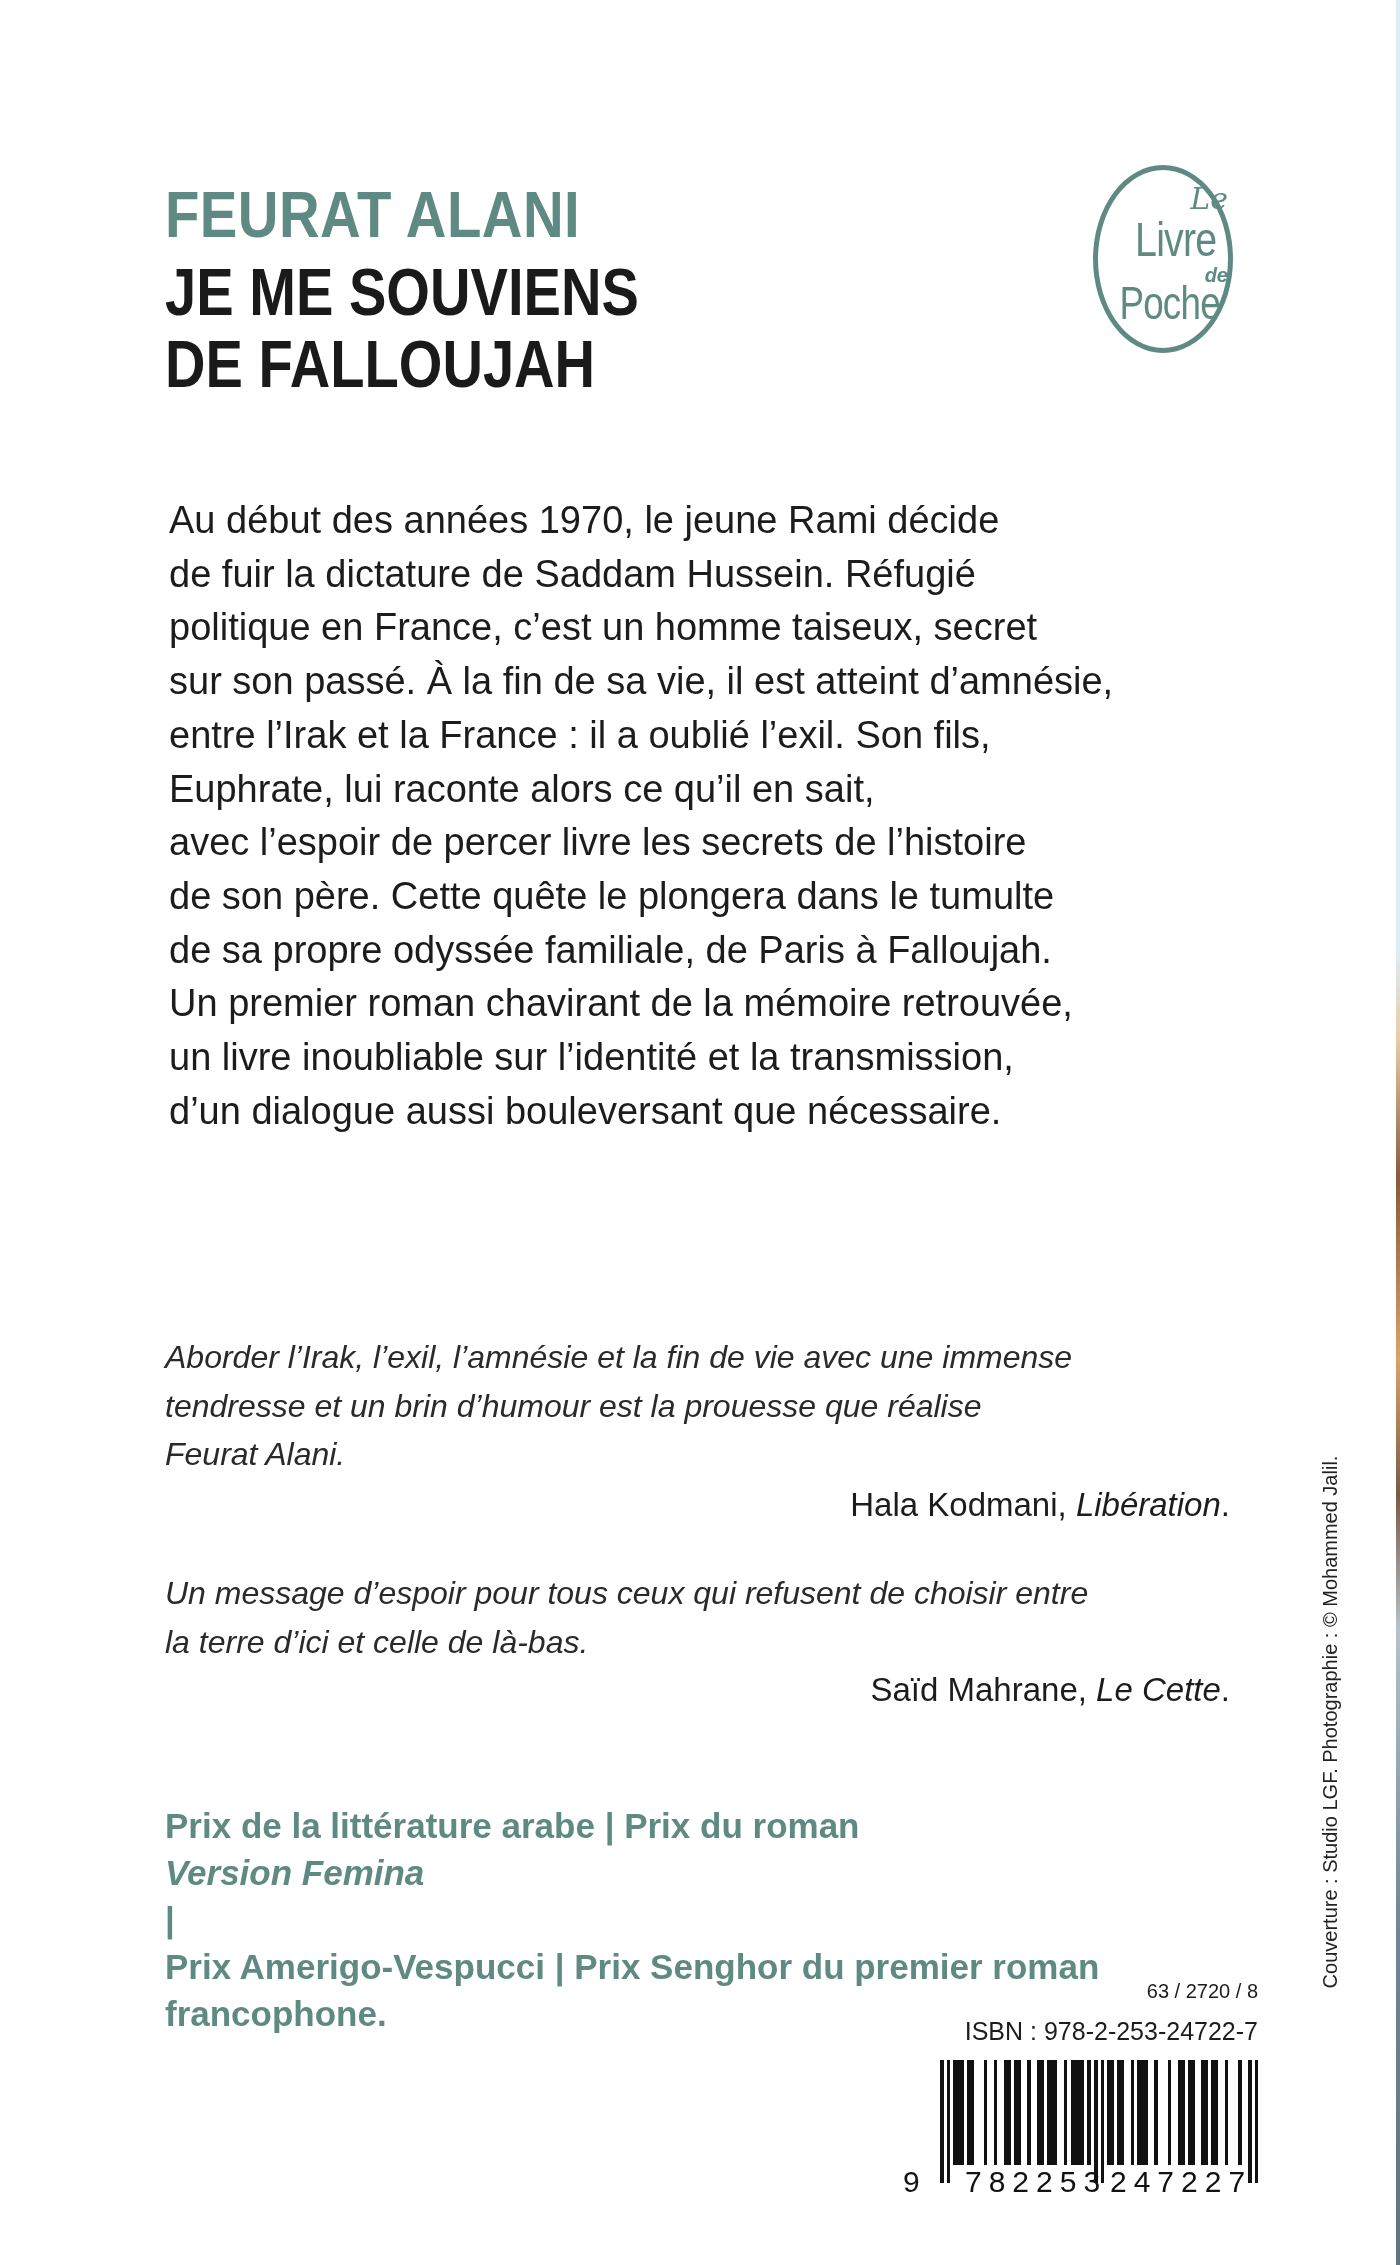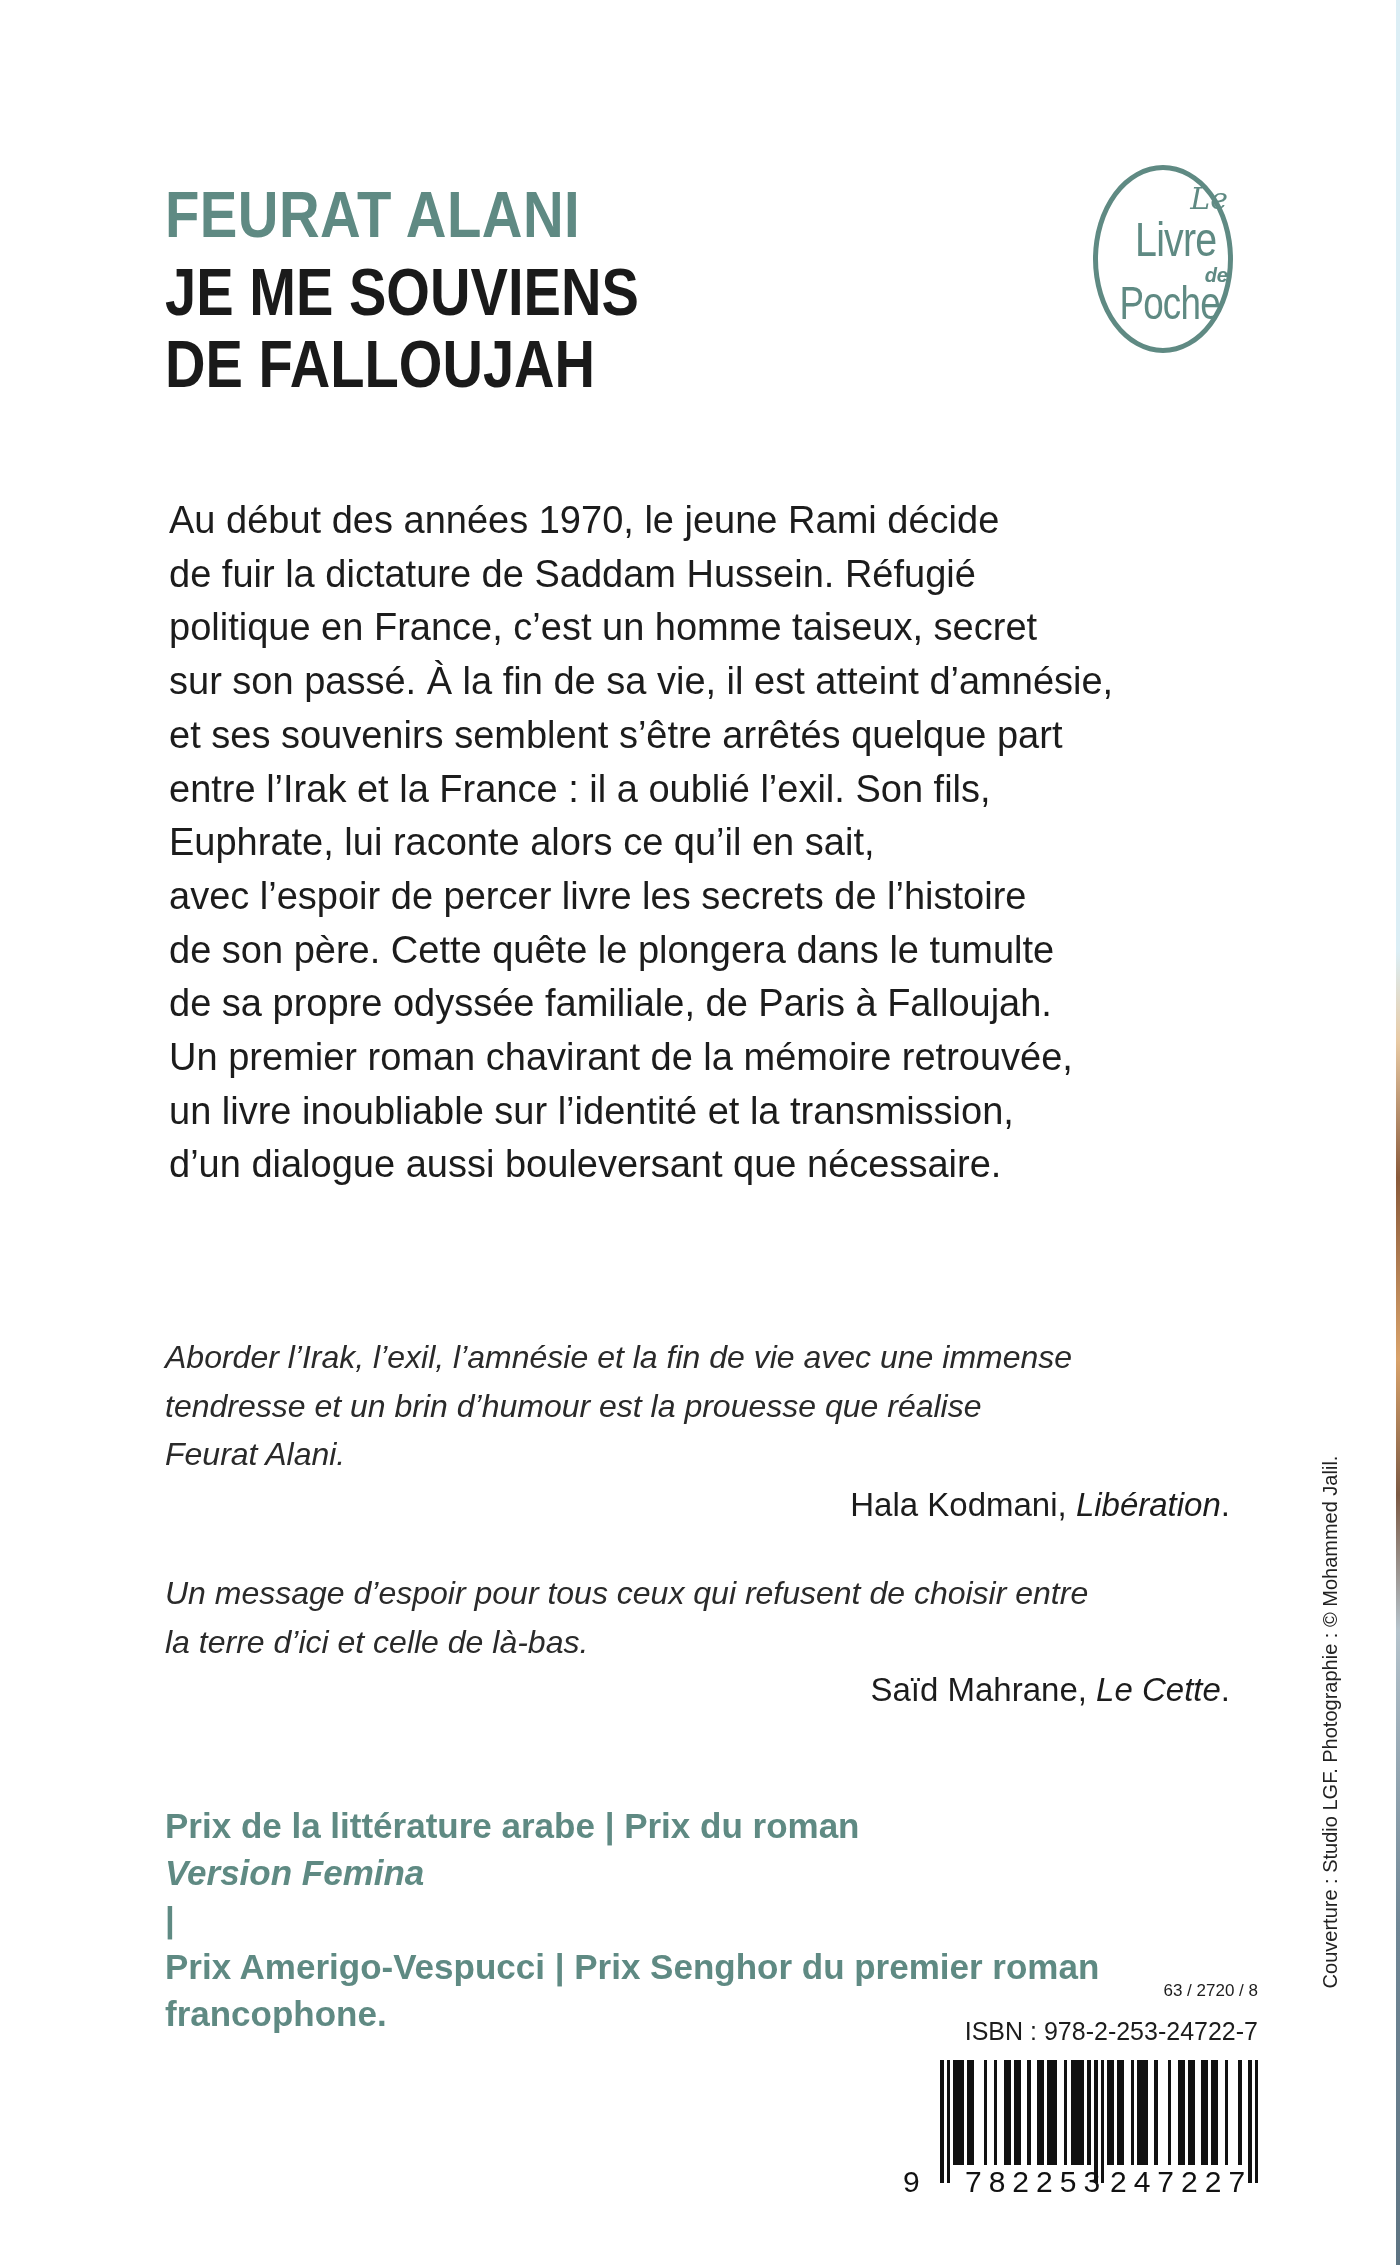--- a/index.html
+++ b/index.html
@@ -55,21 +55,21 @@
   .attrib em { font-style:italic; }
   .a1 { top:1481px; }
   .a2 { top:1666px; }
 
   
   .prizes { left:165px; top:1802px; margin:0; font-size:35px; line-height:47px; font-weight:bold; }
   .prizes span { display:block; white-space:nowrap; }
   .prizes em { font-style:italic; }
 
   
-  .catalog { right:142px; top:1971px; font-size:17px; line-height:40px; color:#1c1c1c; white-space:nowrap;text-align:right; }
+  .catalog { right:142px; top:1971px; font-size:20px; line-height:40px; color:#1c1c1c; white-space:nowrap;text-align:right; }
   .isbn { right:142px; top:2011px; font-size:25px; line-height:40px; color:#1c1c1c; white-space:nowrap; }
 
   
   .barcode { left:940px; top:2060px; width:318px; height:123px; }
   .bar { position:absolute; top:0; background:#111; }
   .bc-digit { position:absolute; font-size:30px; line-height:30px; color:#111; }
   .bc-first { left:903px; top:2167px; }
   .bc-left { left:965px; top:2167px; letter-spacing:7px; }
   .bc-right { left:1110px; top:2167px; letter-spacing:7px; }
 
@@ -100,21 +100,20 @@
   <div class="livre">Livre</div>
   <div class="de">de</div>
   <div class="poche">Poche</div>
 </div>
 
 <p class="abs blurb">
   <span>Au début des années 1970, le jeune Rami décide</span>
   <span>de fuir la dictature de Saddam Hussein. Réfugié</span>
   <span>politique en France, c’est un homme taiseux, secret</span>
   <span>sur son passé. À la fin de sa vie, il est atteint d’amnésie,</span>
-  <span>et ses souvenirs semblent s’être arrêtés quelque part</span>
   <span>entre l’Irak et la France : il a oublié l’exil. Son fils,</span>
   <span>Euphrate, lui raconte alors ce qu’il en sait,</span>
   <span>avec l’espoir de percer livre les secrets de l’histoire</span>
   <span>de son père. Cette quête le plongera dans le tumulte</span>
   <span>de sa propre odyssée familiale, de Paris à Falloujah.</span>
   <span>Un premier roman chavirant de la mémoire retrouvée,</span>
   <span>un livre inoubliable sur l’identité et la transmission,</span>
   <span>d’un dialogue aussi bouleversant que nécessaire.</span>
 </p>
 

